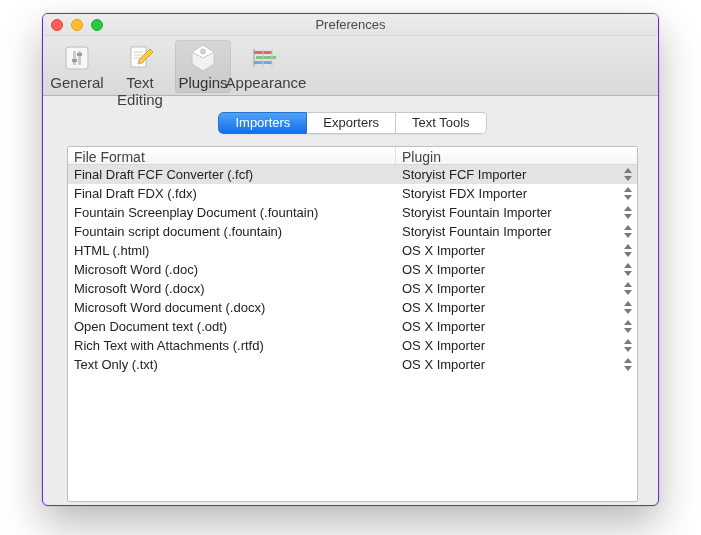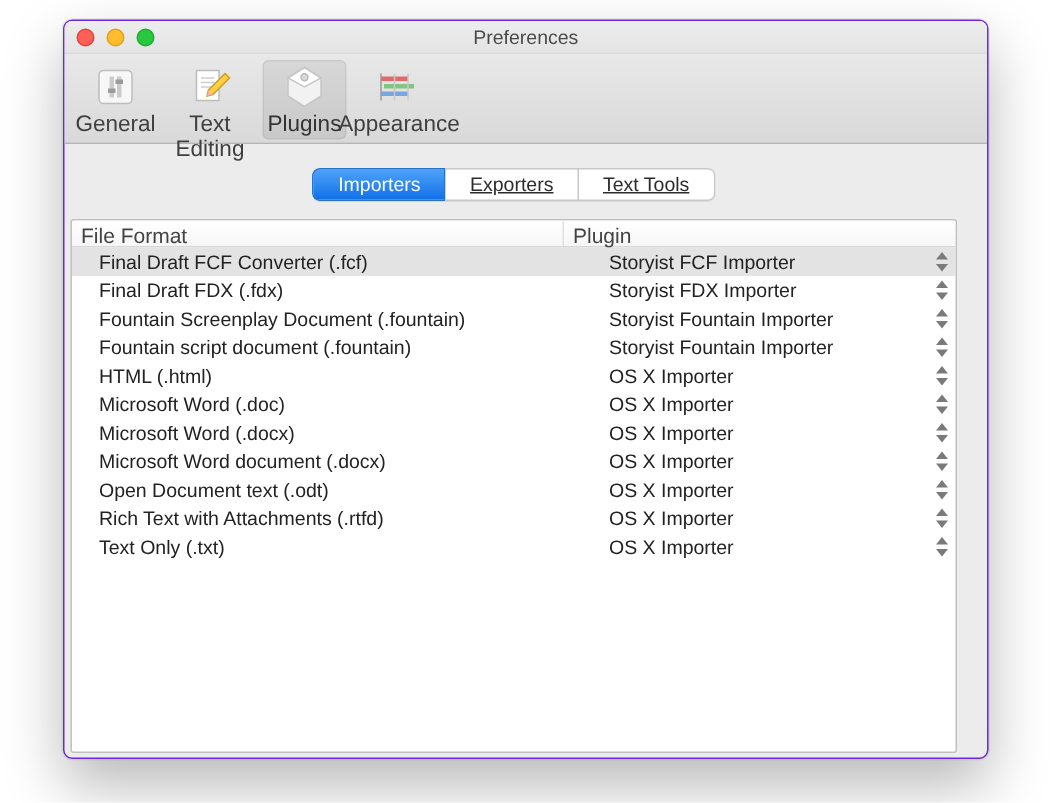--- a/index.html
+++ b/index.html
@@ -75,21 +75,21 @@
     display: flex; align-items: center; justify-content: center;
   }
   .toolbar-label {
     font-size: 15px;
     color: #3f3f3f;
     margin-top: 0px;
   }
   .toolbar-item.selected .toolbar-label { color: #333; }
 
   .content {
-    padding: 16px 20px 20px 4px;
+    padding: 16px 20px 20px 24px;
   }
 
   .seg {
     display: flex;
     justify-content: center;
     margin-bottom: 12px;
   }
   .seg-group {
     display: inline-flex;
     height: 22px;
@@ -99,21 +99,21 @@
   }
   .seg-btn {
     padding: 0 16px;
     font-size: 13px;
     line-height: 20px;
     background: #ffffff;
     border: 1px solid #c8c8c8;
     color: #2b2b2b;
     cursor: default;
   }
-  .seg-btn + .seg-btn { border-left: none; text-decoration: underline; }
+  .seg-btn + .seg-btn { border-left: none; }
   .seg-btn:first-child { border-radius: 5px 0 0 5px; }
   .seg-btn:last-child  { border-radius: 0 5px 5px 0; }
   .seg-btn.active {
     background: linear-gradient(#4ea2f8, #1170e8);
     color: #fff;
     border-color: #2a72c8;
   }
 
   .panel {
     background: #ffffff;
@@ -140,21 +140,21 @@
 
   .tbl-body { }
   .row {
     display: flex;
     height: 19px;
     line-height: 19px;
     font-size: 13px;
     color: #222;
   }
   .row.sel { background: #e3e3e3; }
-  .cell { padding: 0 6px; overflow: hidden; white-space: nowrap; margin-left: 12px; }
+  .cell { padding: 0 6px; overflow: hidden; white-space: nowrap; }
   .cell-format { width: 328px; flex: 0 0 328px; }
   .cell-plugin { flex: 1; position: relative; padding-right: 18px; }
   .stepper {
     position: absolute;
     right: 4px; top: 2px;
     width: 10px; height: 15px;
     color: #6f6f6f;
   }
 </style>
 </head>

